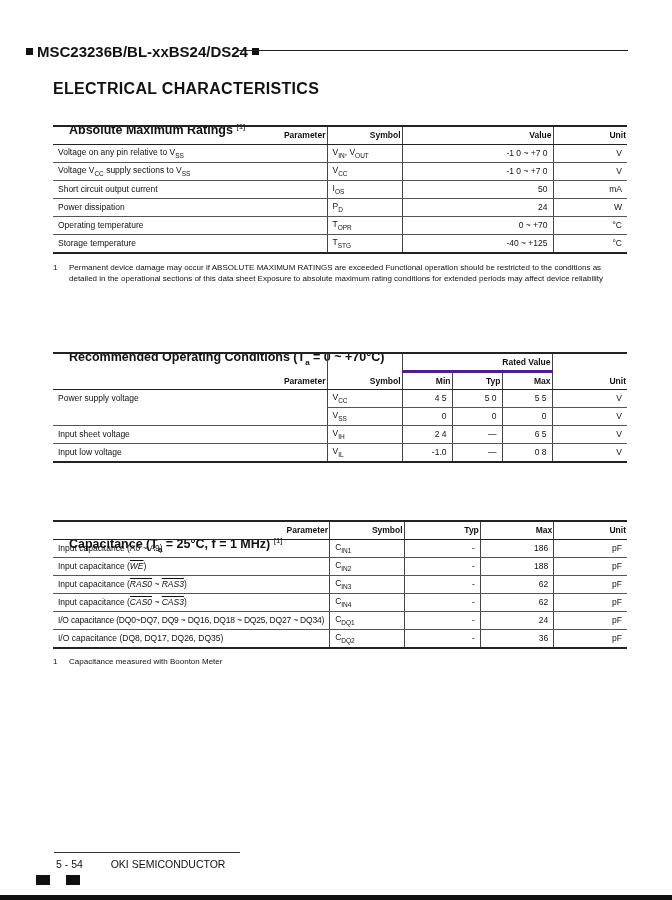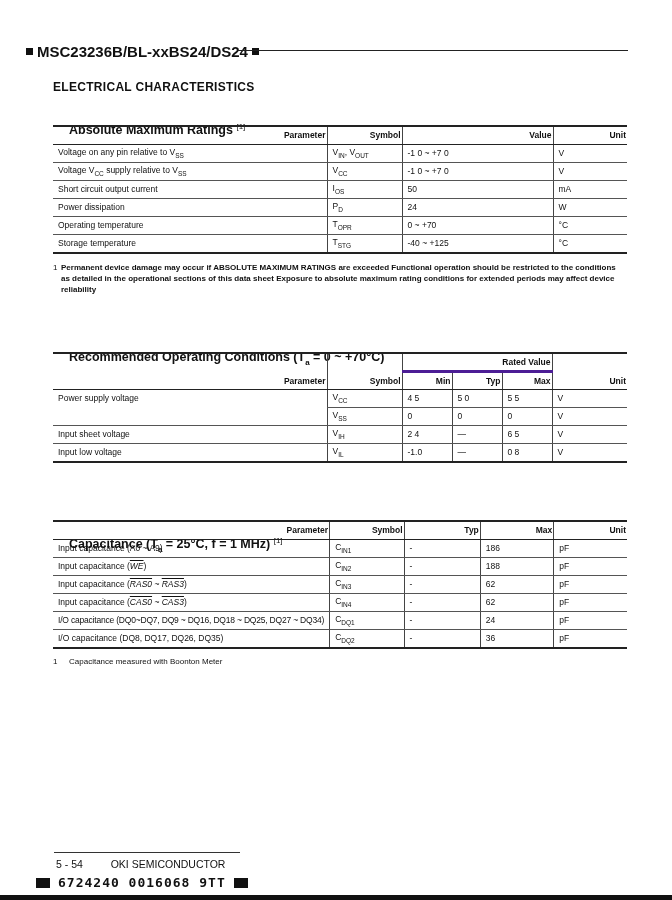--- a/index.html
+++ b/index.html
@@ -1,30 +1,30 @@
 <!DOCTYPE html>
 <html><head>
 <meta charset="utf-8">
 <style>
   html, body { margin:0; padding:0; }
   body { width:672px; height:900px; background:#ffffff; position:relative; overflow:hidden;
          font-family:"Liberation Sans", sans-serif; color:#111; }
   .header-line { position:absolute; left:22px; top:43px; font-size:15px; font-weight:bold; display:flex; align-items:center; }
   .sq { display:inline-block; width:7px; height:7px; background:#111; margin:0 4px; }
   .rule { position:absolute; height:1px; background:#222; }
-  h1 { position:absolute; left:53px; top:80px; margin:0; font-size:12px; font-weight:900; letter-spacing:0.3px; }
+  h1 { position:absolute; left:53px; top:80px; margin:0; font-size:16px; font-weight:900; letter-spacing:0.3px; }
   h2 { position:absolute; left:53px; margin:16px; font-size:12.5px; font-weight:bold; }
   h2 sup { font-size:8px; font-weight:normal; }
   h2 sub { font-size:8px; }
   table { position:absolute; left:53px; border-collapse:collapse; font-size:8.5px; width:574px; }
   th { font-weight:bold; font-size:8.5px; text-align:right; border-bottom:1.5px solid #222; }
   td { height:17px; padding:0 5px; border-bottom:1px solid #555; }
   table.t { border-top:2px solid #222; border-bottom:2px solid #222; }
   .vl { border-left:1px solid #444; }
-  .c { text-align:left; }
+  .c { text-align:right; }
   td sub { font-size:6.5px; }
   .note { position:absolute; font-size:8px; line-height:11px; }
   .ov { text-decoration:overline;font-style:italic; }
   .footer-rule { position:absolute; left:54px; top:852px; width:186px; height:1px; background:#333; }
   .footer { position:absolute; left:56px; top:858px; font-size:10.5px; }
   .barcode { position:absolute; left:28px; top:875px; font-family:"DejaVu Sans Mono", monospace; font-size:13px; font-weight:bold; display:flex; align-items:center; letter-spacing:1px; }
   .blk { display:inline-block; width:14px; height:10px; background:#111; margin:0 8px; }
   .bottom-bar { position:absolute; left:0; top:895px; width:672px; height:5px; background:#111; }
 </style>
 </head>
@@ -54,21 +54,21 @@
     <th class="vl">Value</th>
     <th class="vl">Unit</th>
   </tr>
   <tr>
     <td><span>Voltage on any pin relative to V</span><sub>SS</sub></td>
     <td class="vl"><span>V</span><sub>IN</sub><span>, V</span><sub>OUT</sub></td>
     <td class="vl c">-1 0 ~ +7 0</td>
     <td class="vl c">V</td>
   </tr>
   <tr>
-    <td><span>Voltage V</span><sub>CC</sub><span> supply relative to V</span><sub>SS</sub></td>
+    <td><span>Voltage V</span><sub>CC</sub><span> supply sections to V</span><sub>SS</sub></td>
     <td class="vl"><span>V</span><sub>CC</sub></td>
     <td class="vl c">-1 0 ~ +7 0</td>
     <td class="vl c">V</td>
   </tr>
   <tr>
     <td>Short circuit output current</td>
     <td class="vl"><span>I</span><sub>OS</sub></td>
     <td class="vl c">50</td>
     <td class="vl c">mA</td>
   </tr>
@@ -86,21 +86,21 @@
   </tr>
   <tr>
     <td>Storage temperature</td>
     <td class="vl"><span>T</span><sub>STG</sub></td>
     <td class="vl c">-40 ~ +125</td>
     <td class="vl c">°C</td>
   </tr>
 </tbody>
   </table>
 <div class="note" style="left:53px; top:262px;">1</div>
-<div class="note" style="left:61px; top:262px; width:560px;font-weight:bold;">Permanent device damage may occur if ABSOLUTE MAXIMUM RATINGS are exceeded  Functional operation should be restricted to the conditions as detailed in the operational sections of this data sheet  Exposure to absolute maximum rating conditions for extended periods may affect device reliability</div>
+<div class="note" style="left:69px; top:262px; width:560px;">Permanent device damage may occur if ABSOLUTE MAXIMUM RATINGS are exceeded  Functional operation should be restricted to the conditions as detailed in the operational sections of this data sheet  Exposure to absolute maximum rating conditions for extended periods may affect device reliability</div>
 
 <h2 style="top:334px;"><span>Recommended Operating Conditions (T</span><sub>a</sub><span> = 0 ~ +70°C)</span></h2>
 <table class="t" style="top:352px;">
   <colgroup>
       <col style="width:274px">
       <col style="width:75px">
       <col style="width:50px">
       <col style="width:50px">
       <col style="width:50px">
       <col style="width:75px">
@@ -217,16 +217,15 @@
 <div class="note" style="left:69px; top:656px;">Capacitance measured with Boonton Meter</div>
 
 <div class="footer-rule"></div>
 <div class="footer">
   <span>5 - 54</span>
   <span style="display:inline-block; width:22px;"></span>
   <span>OKI SEMICONDUCTOR</span>
 </div>
 <div class="barcode">
   <span class="blk"></span>
-  <span>6724240 0016068 9TT</span>
   <span class="blk"></span>
 </div>
 <div class="bottom-bar"></div>
 
 </body></html>

